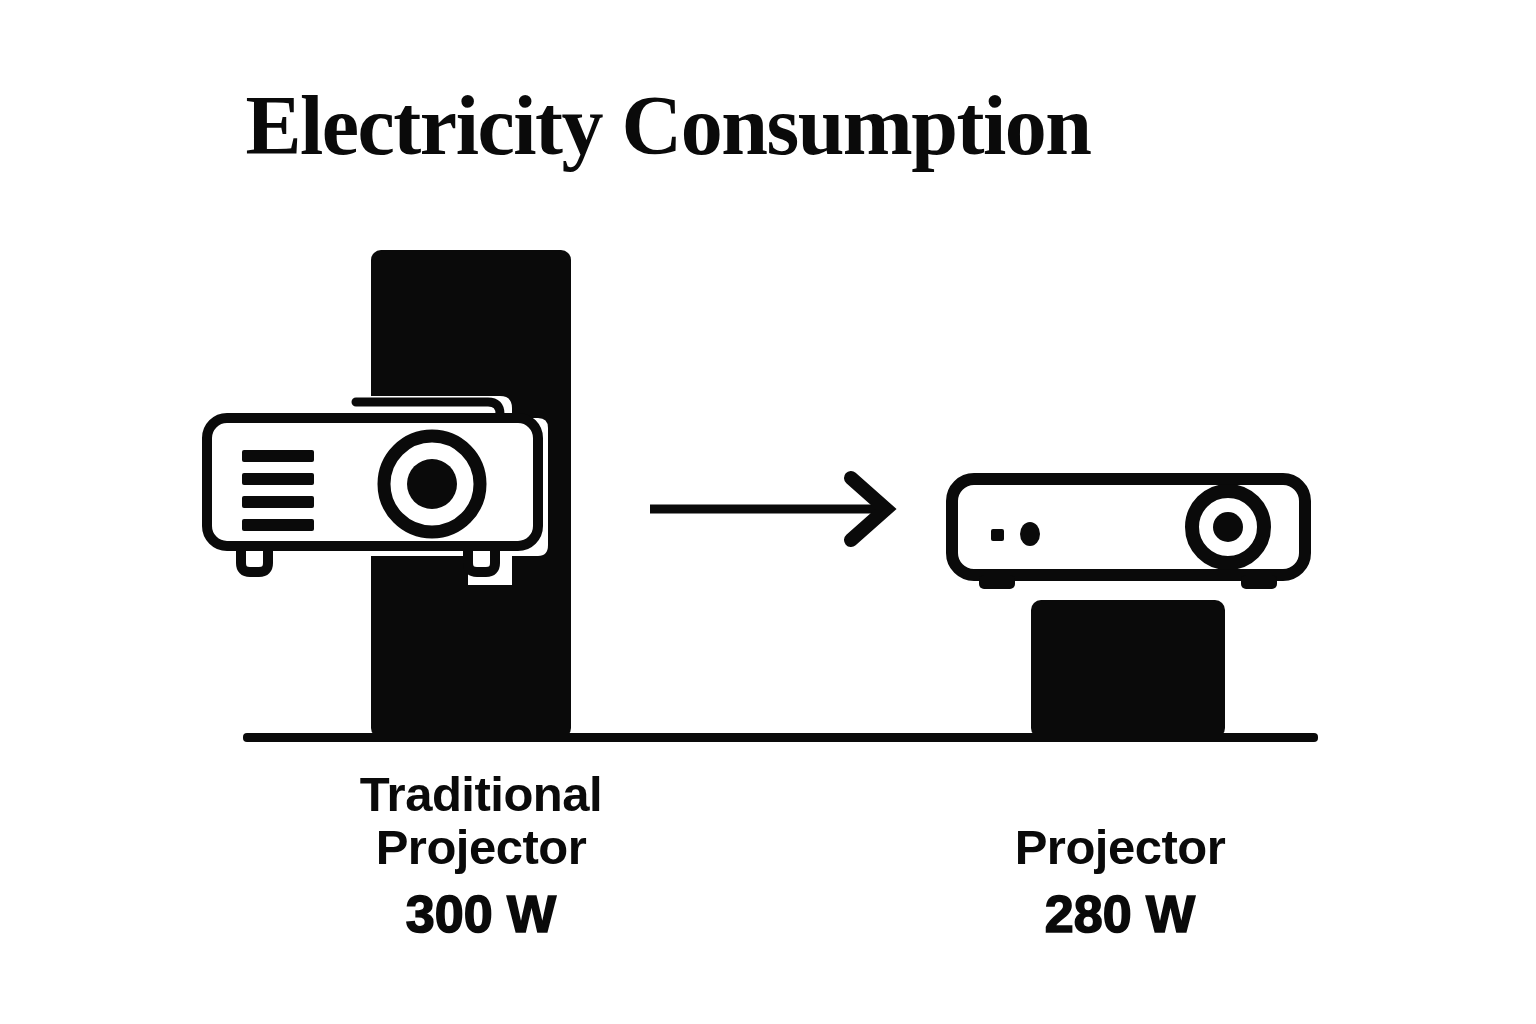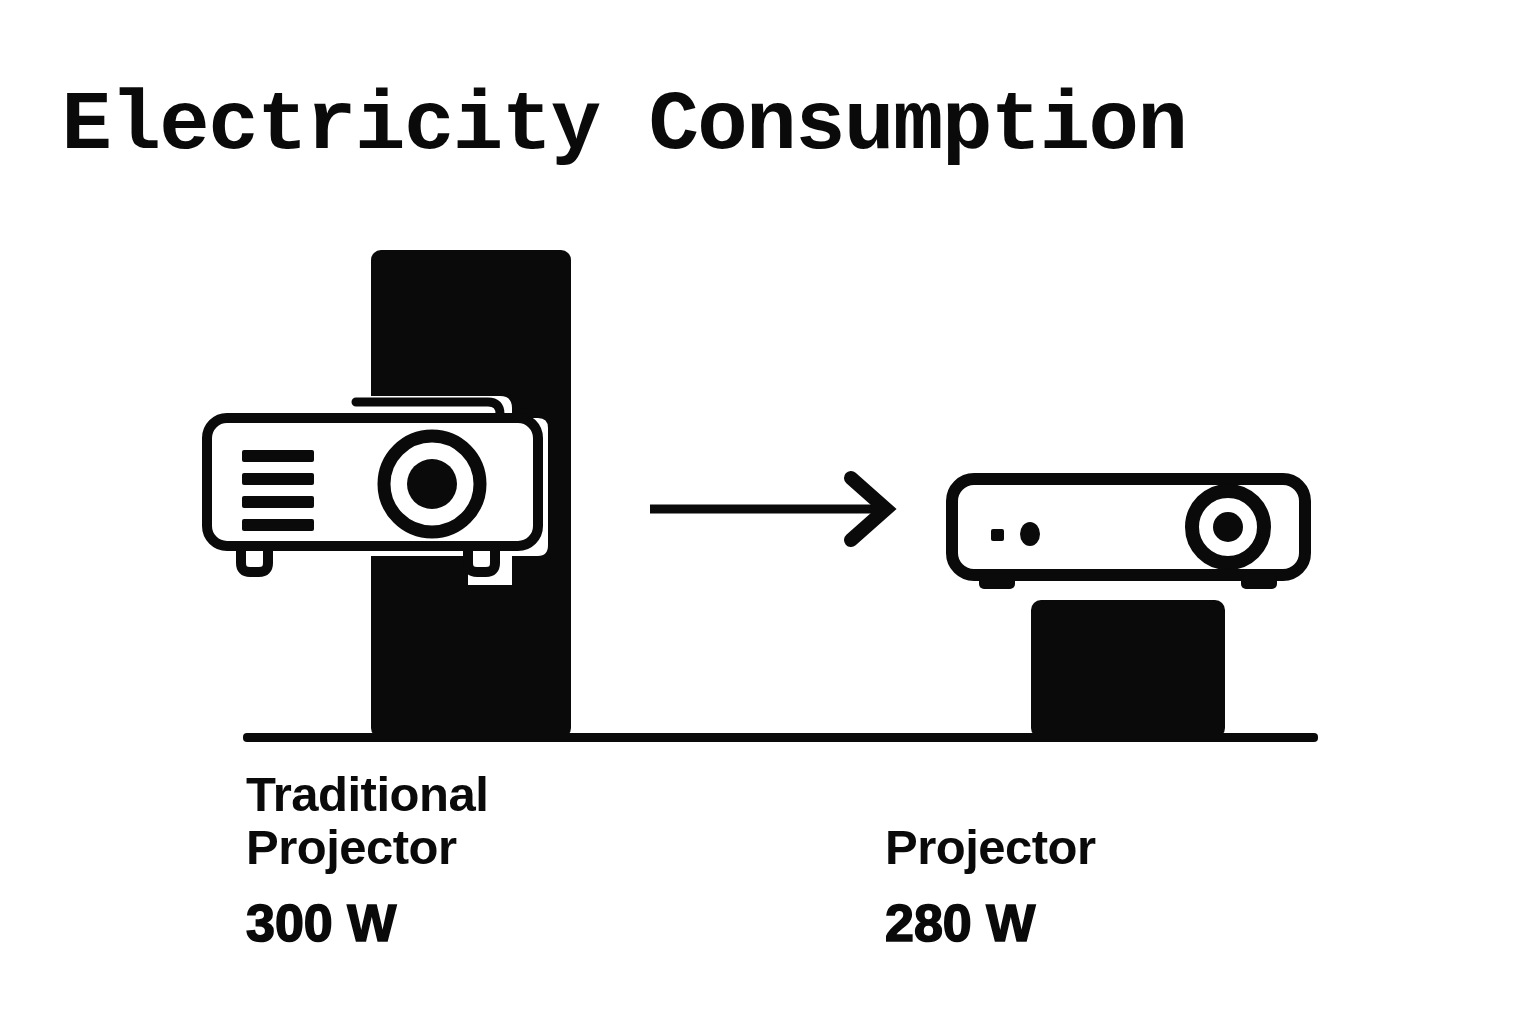--- a/index.html
+++ b/index.html
@@ -27,46 +27,47 @@
     width: 1536px;
     height: 1024px;
     display: block;
   }
   .chart-title {
     position: absolute;
     left: 0;
     top: 84px;
     width: 1248px;
     text-align: center;
-    font-family: Liberation Mono, monospace;
+    font-family: Liberation Serif, serif;
     font-size: 84px;
     font-weight: 700;
     letter-spacing: -1.5px;
     line-height: 1;
     color: #0a0a0a;
     white-space: nowrap;
+    padding-left: 44px;
   }
   .label-block {
     position: absolute;
-    text-align: left;
+    text-align: center;
     font-family: "Liberation Sans", sans-serif;
     color: #0a0a0a;
   }
   .label-name {
     font-size: 49px;
     font-weight: 700;
     line-height: 1.08;
     letter-spacing: -0.5px;
   }
   .label-value {
     font-size: 52px;
     font-weight: 700;
     line-height: 1.1;
     letter-spacing: 0px;
-    margin-top: 21px;
+    margin-top: 12px;
     -webkit-text-stroke: 1.6px #0a0a0a;
   }
   #label-left  { left: 246px;  top: 768px; width: 470px; }
   #label-right { left: 885px;  top: 768px; width: 470px; }
 </style>
 </head>
 <body>
 
 <div id="infographic">
 

